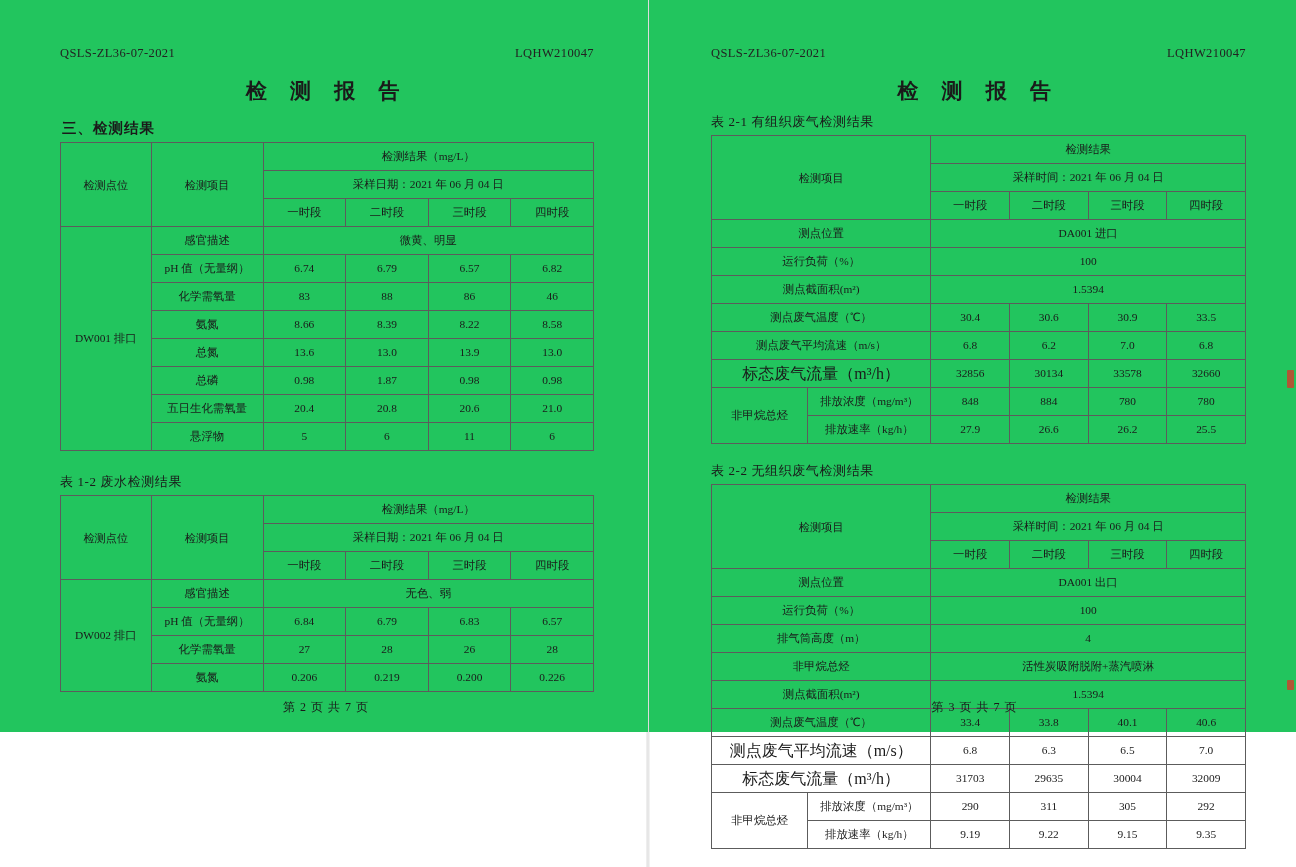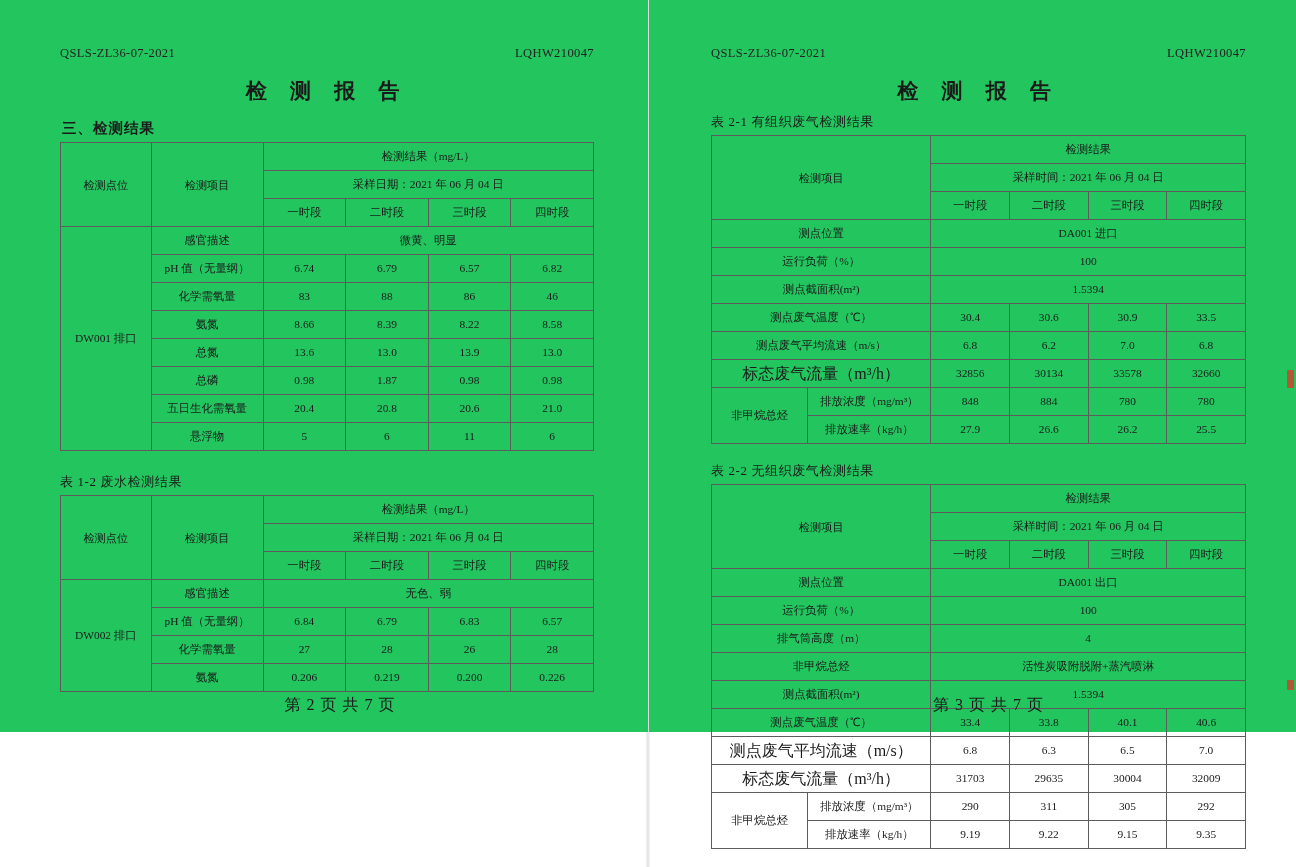--- a/index.html
+++ b/index.html
@@ -53,22 +53,22 @@
     text-align:center;
     vertical-align:middle;
     padding:3px 2px;
     font-weight:normal;
     line-height:1.25;
     height:21px;
   }
   table.bordered{border:1.6px solid #2a2a2a;}
   .small{font-size:16px;}
   .footer{
-    position:absolute;bottom:16px;left:16px;width:100%;
-    text-align:center;font-size:16px;letter-spacing:1px;
+    position:absolute;bottom:16px;left:2px;width:100%;
+    text-align:center;font-size:12px;letter-spacing:1px;
   }
   .mt18{margin-top:18px;}
   .mt22{margin-top:22px;}
   .lbl-cell{font-size:11.2px;}
   .edge-mark{
     position:absolute;width:7px;height:18px;background:#c9432e;opacity:.85;border-radius:1px;
   }
 </style>
 </head>
 <body>

